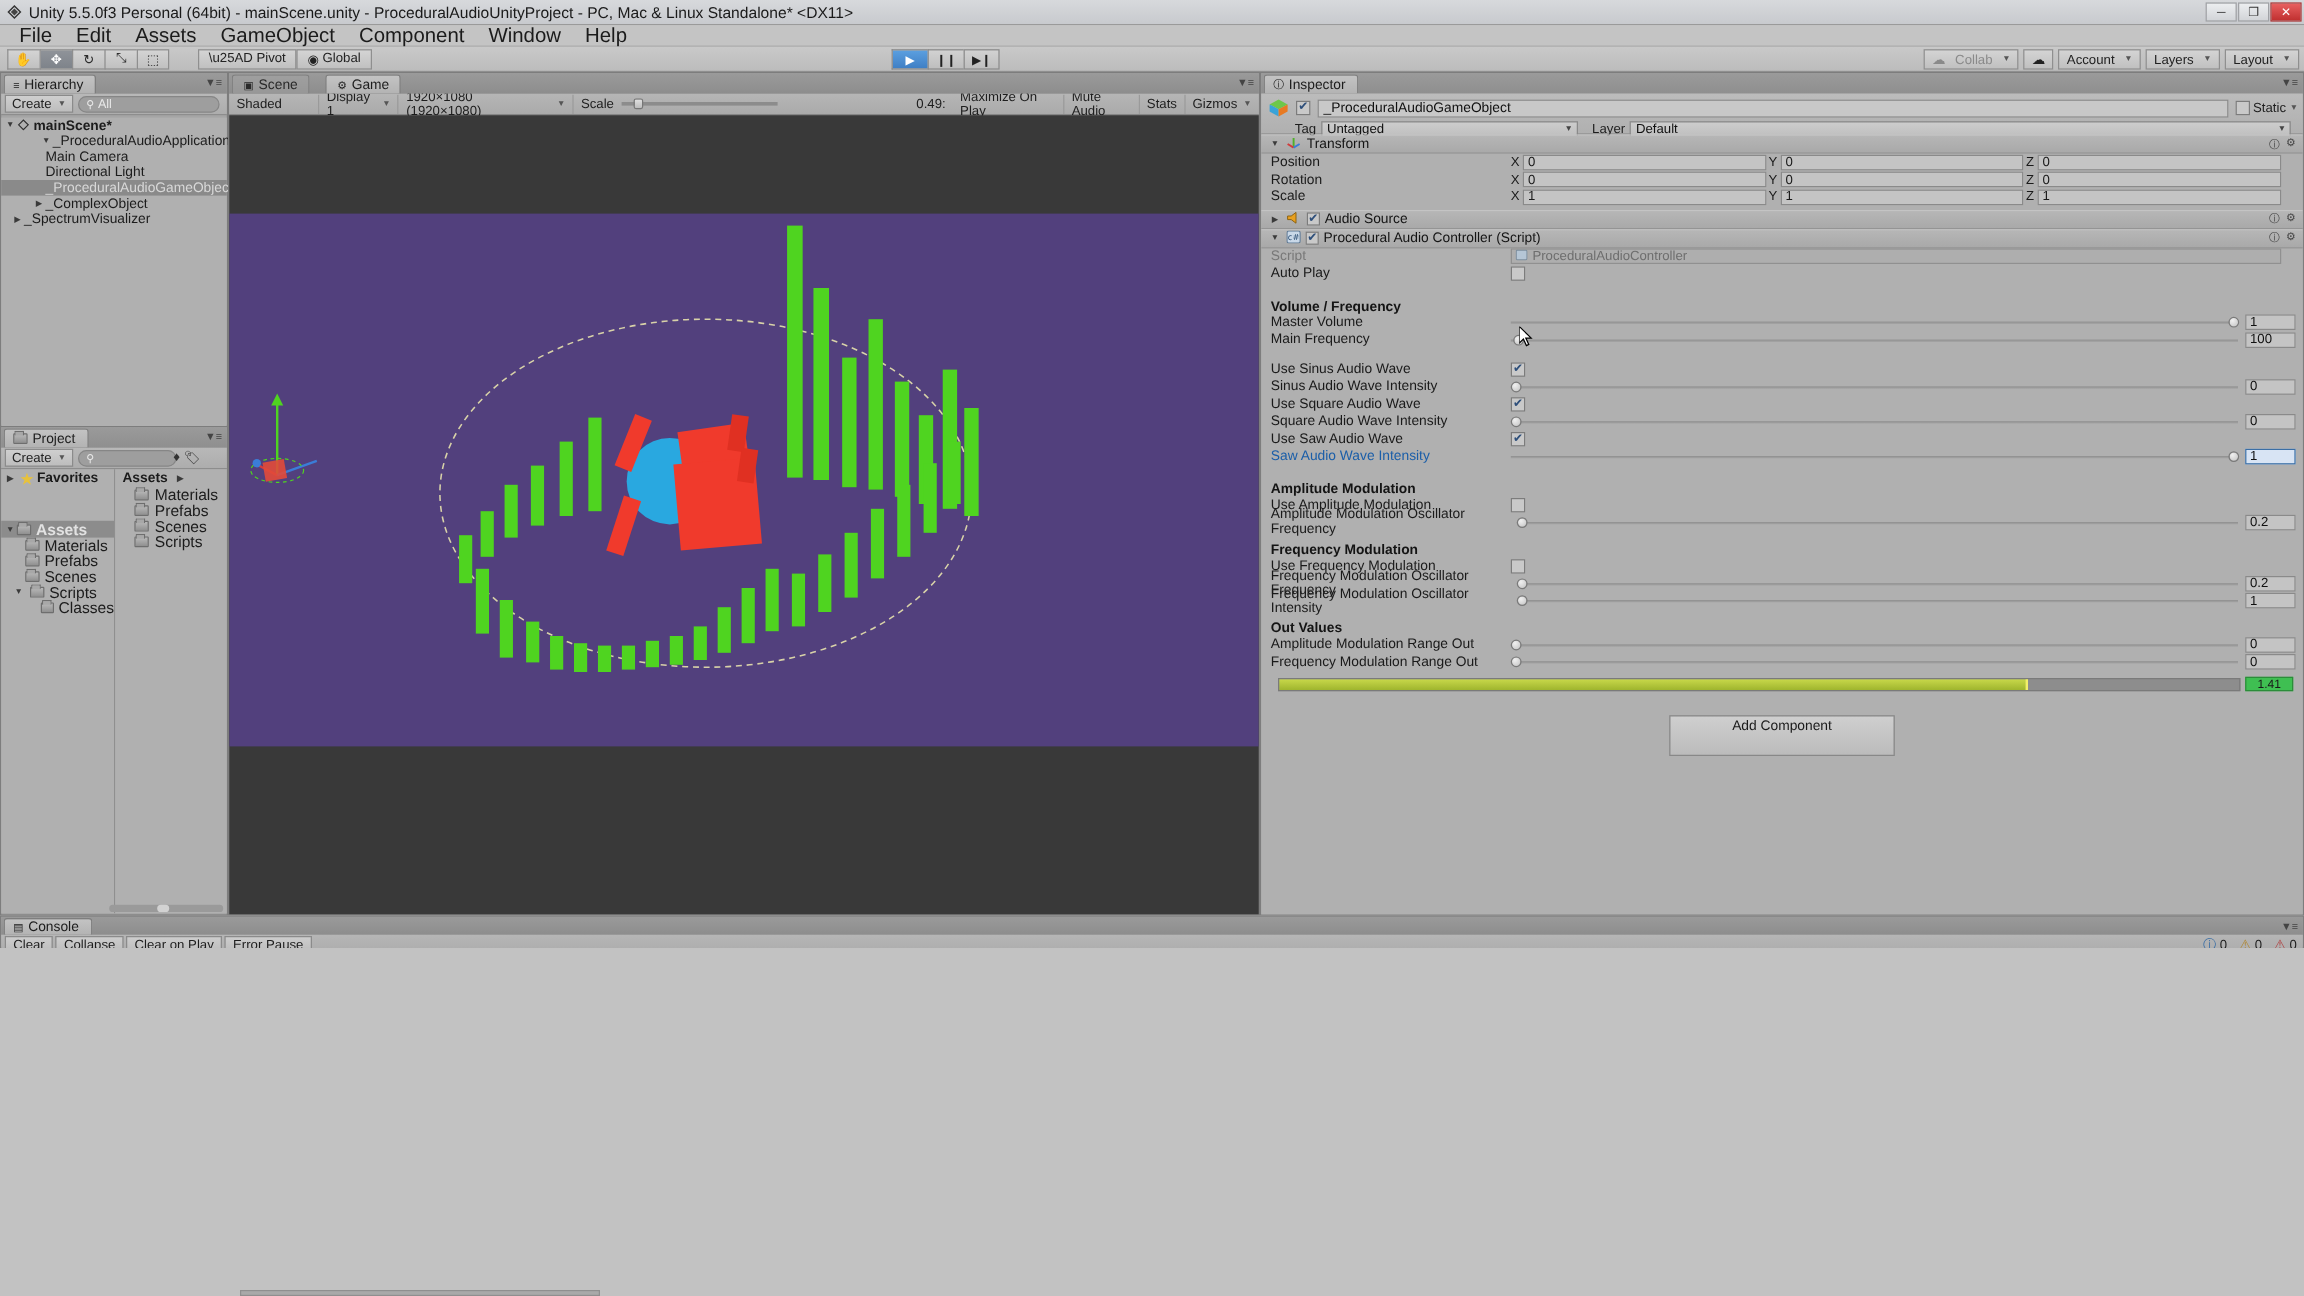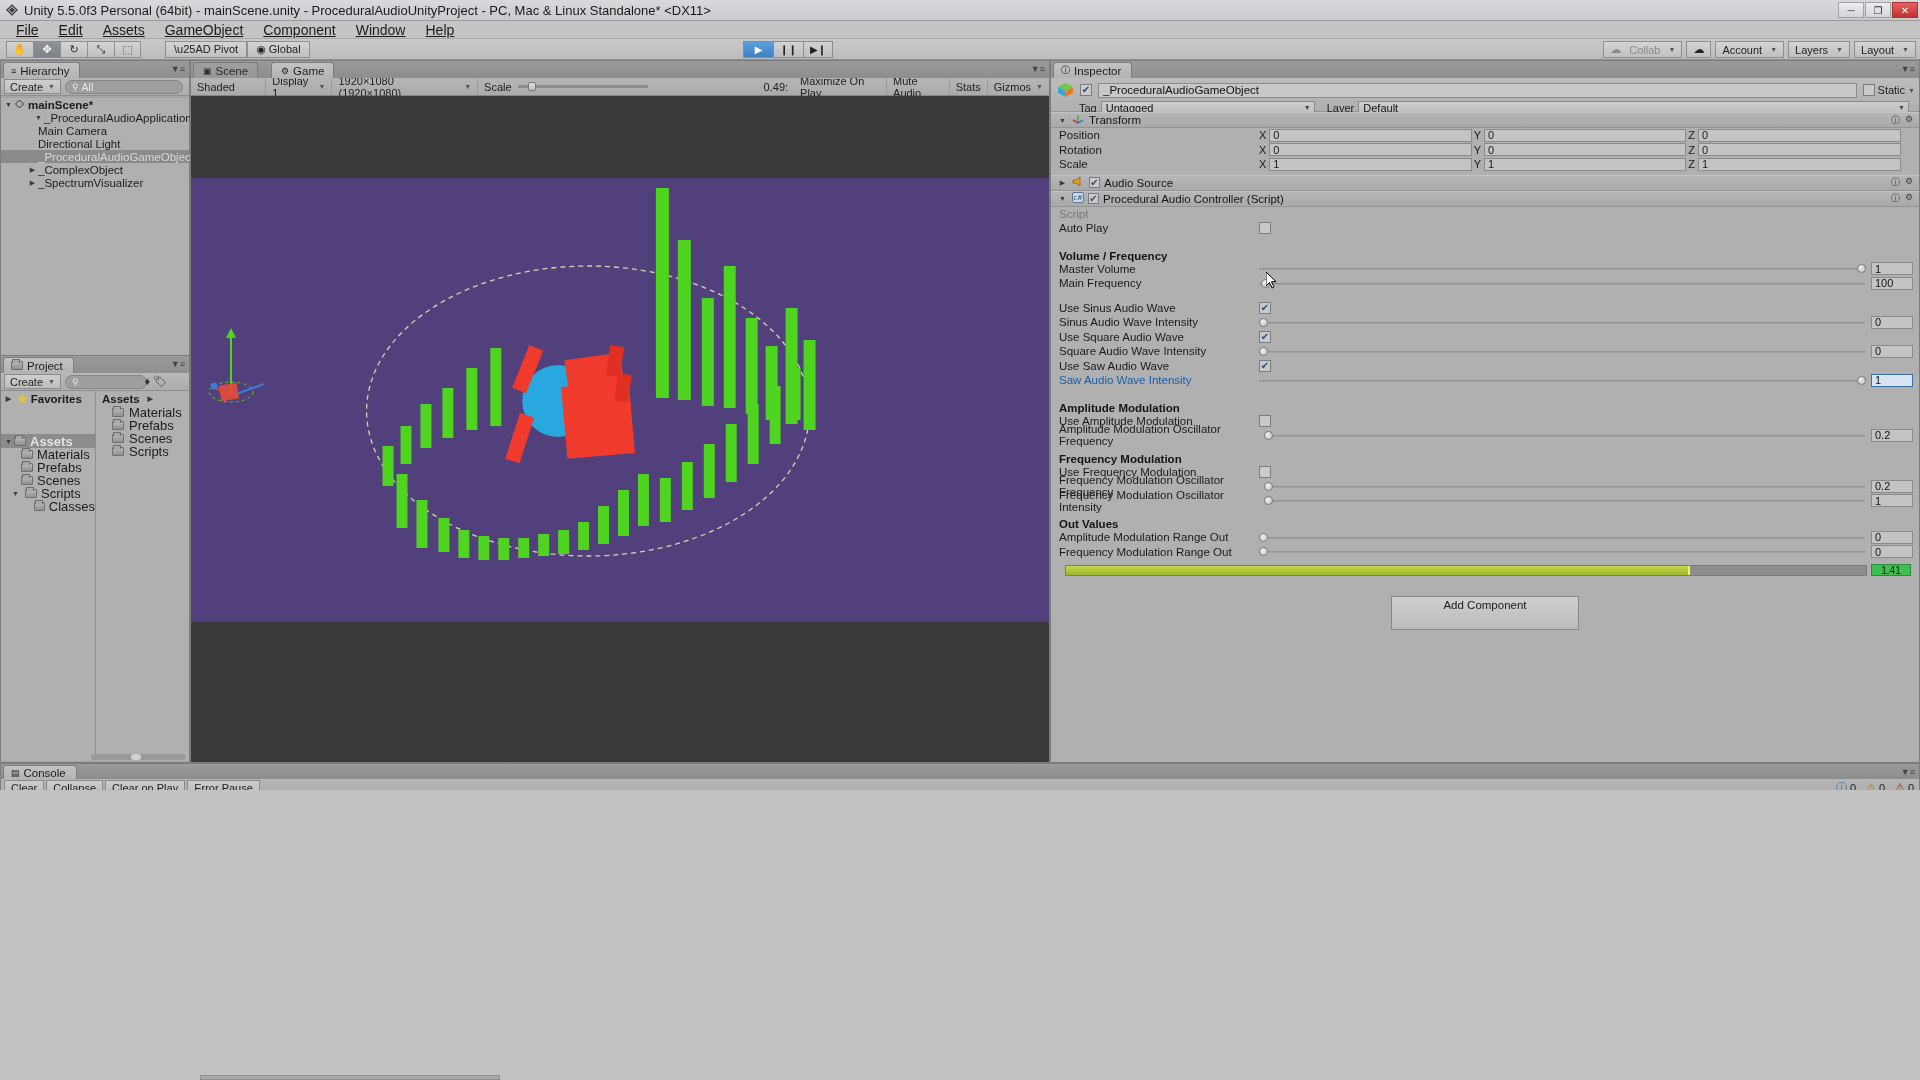--- a/index.html
+++ b/index.html
@@ -32,21 +32,21 @@
     display: flex; align-items: center; justify-content: center;
   }
   .winbtn.close { background: linear-gradient(#e86060,#c03030); color: #fff; border-color:#a33; }
 
   
   .menubar {
     position: absolute; left: 0; top: 21px; width: 1920px; height: 18px;
     background: #c4c4c4; border-bottom: 1px solid #a8a8a8;
     display: flex; align-items: center; padding-left: 6px;
   }
-  .menubar .mi { font-size: 14px; color: #1b1b1b; padding: 12px 10px; line-height: 18px; text-decoration: underline; }
+  .menubar .mi { font-size: 17px; color: #1b1b1b; padding: 12px 10px; line-height: 18px; }
 
   
   .toolbar {
     position: absolute; left: 0; top: 39px; width: 1920px; height: 21px;
     background: linear-gradient(#c9c9c9,#bcbcbc);
     border-bottom: 1px solid #8f8f8f;
     display: flex; align-items: center;
   }
   .tbtn {
     height: 17px; min-width: 27px; margin: 0 0 0 0;
@@ -419,21 +419,21 @@
       <div class="row" style="padding-left:37px">
         <span>Directional Light</span>
       </div>
       <div class="row sel" style="padding-left:37px">
         <span>_ProceduralAudioGameObject</span>
       </div>
       <div class="row" style="padding-left:26px">
         <span class="arrow right"></span>
         <span>_ComplexObject</span>
       </div>
-      <div class="row" style="padding-left:26px">
+      <div class="row" style="padding-left:8px">
         <span class="arrow right"></span>
         <span>_SpectrumVisualizer</span>
       </div>
     </div>
   </div>
 
   <div class="panel" id="scenegame">
     <div class="sg-tabs">
       <div class="sg-tab inactive">
         <span style="font-size:9px">▣</span>
@@ -774,20 +774,28 @@
           <span class="chk on" style="width:11px;height:11px"></span>
           <span>Procedural Audio Controller (Script)</span>
           <span class="hicons">
             <span>ⓘ</span>
             <span>⚙</span>
           </span>
         </div>
 
         <div class="prow">
           <span class="plabel" style="color:#787878">Script</span>
+          <span class="objfield">
+            <span>
+              <svg width="10" height="9" viewBox="0 0 10 9">
+                  <rect x="0.5" y="0.5" width="9" height="8" rx="1" fill="#b5c6d6" stroke="#7d8f9f"></rect>
+                </svg>
+            </span>
+            <span>ProceduralAudioController</span>
+          </span>
         </div>
         <div class="prow">
           <span class="plabel">Auto Play</span>
           <span class="sliderow" style="justify-content:flex-start">
             <span class="chk"></span>
           </span>
         </div>
 
         <div class="spacer10"></div>
         <div class="sectionhdr">Volume / Frequency</div>

